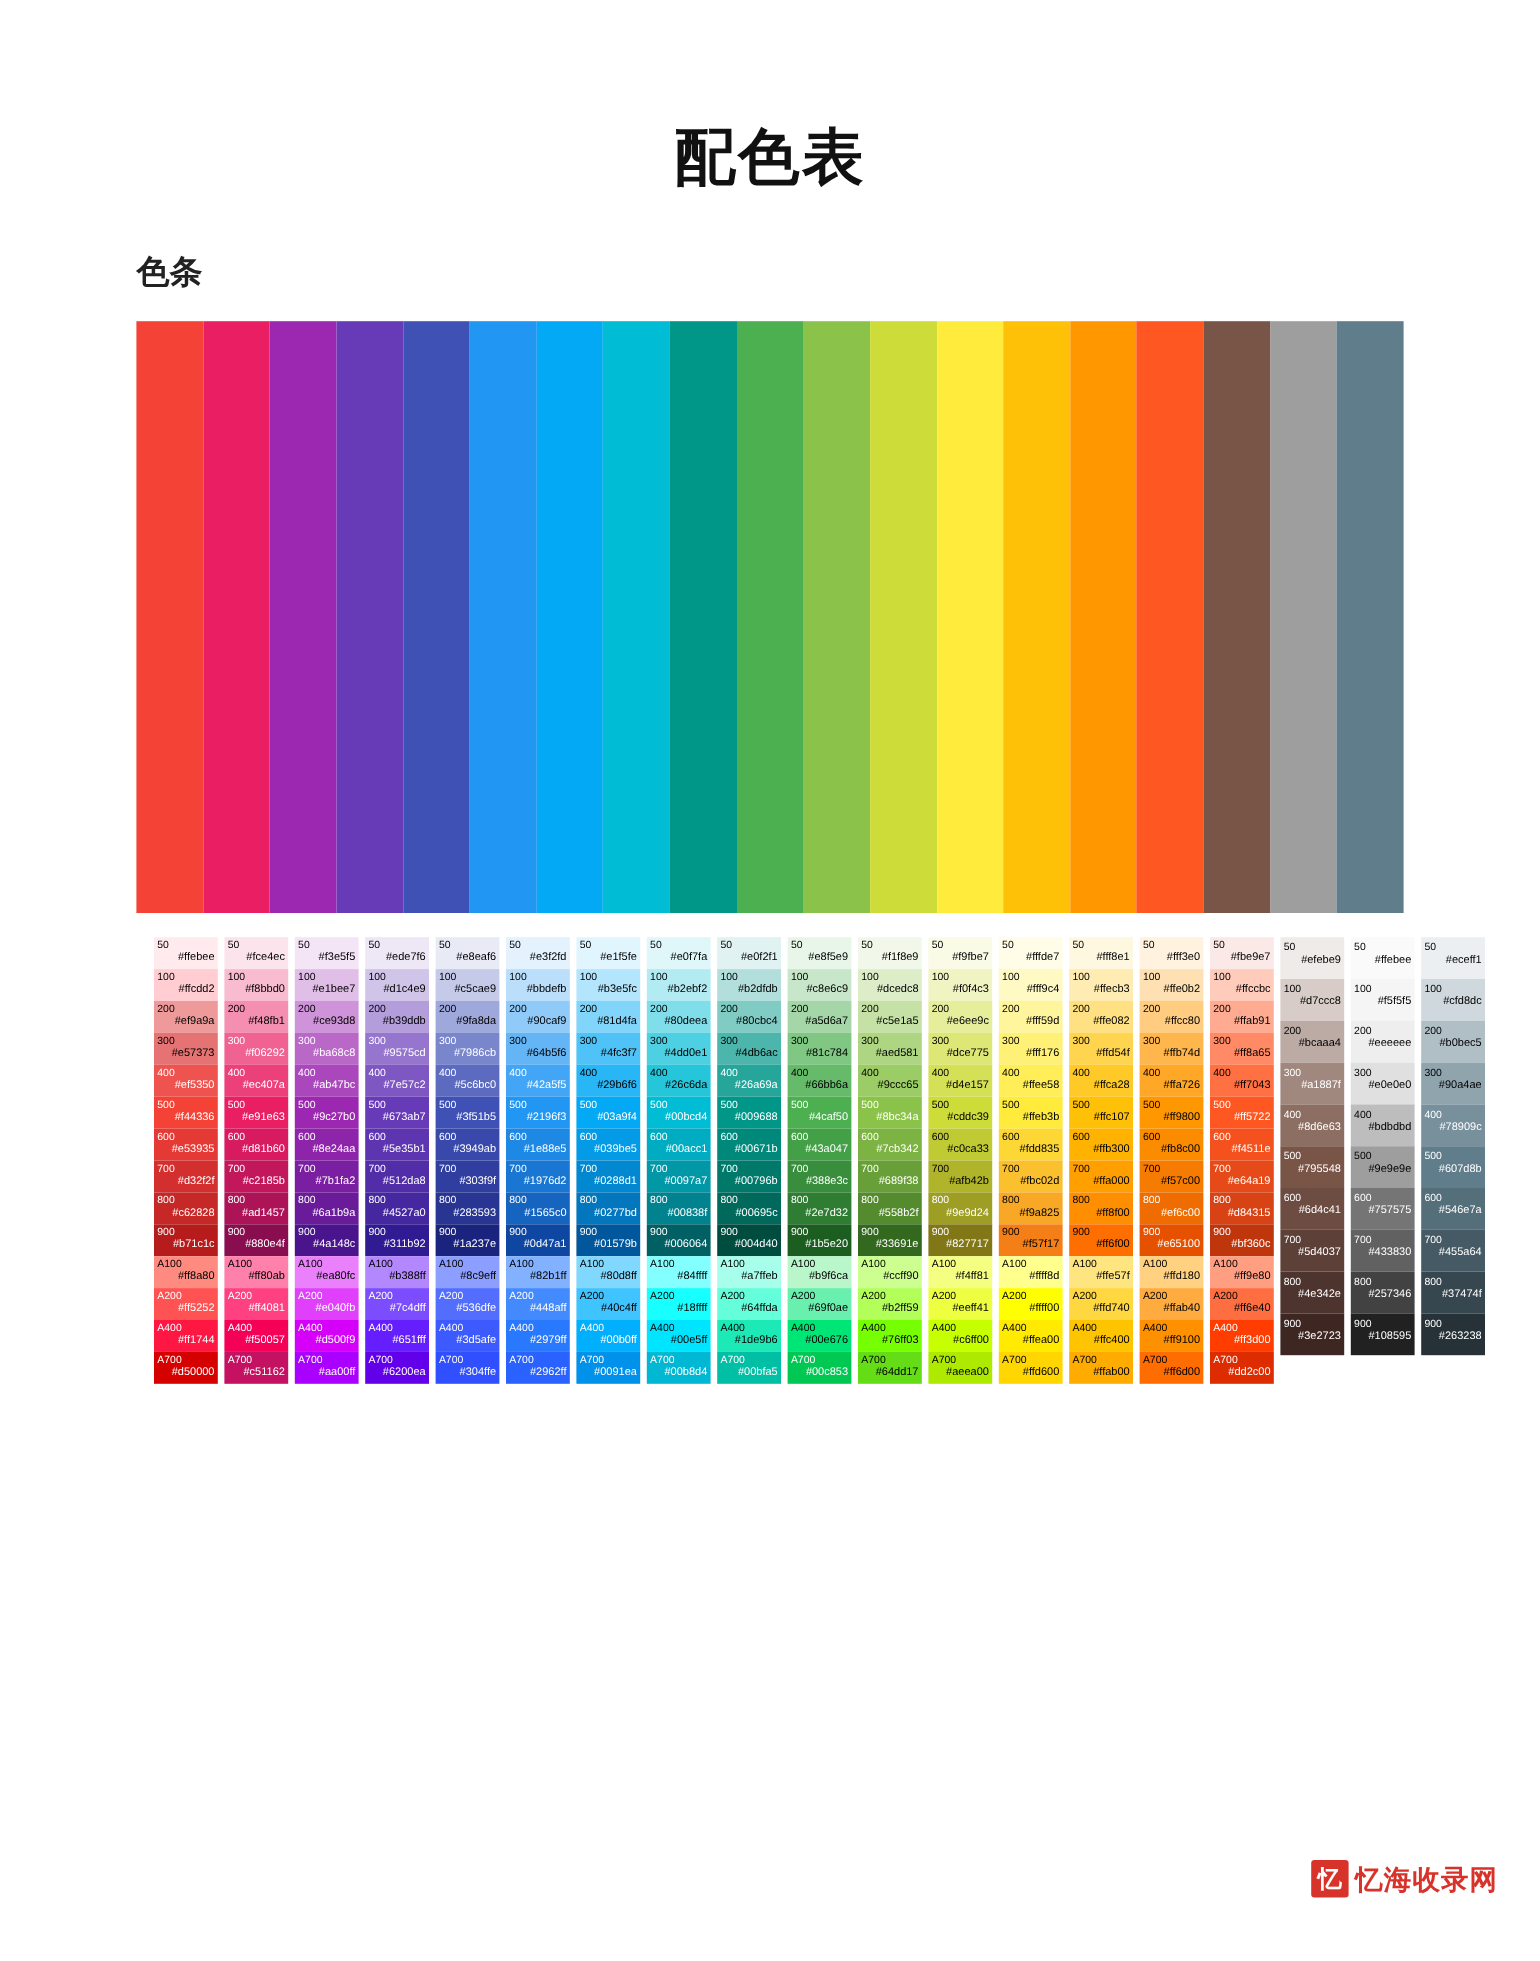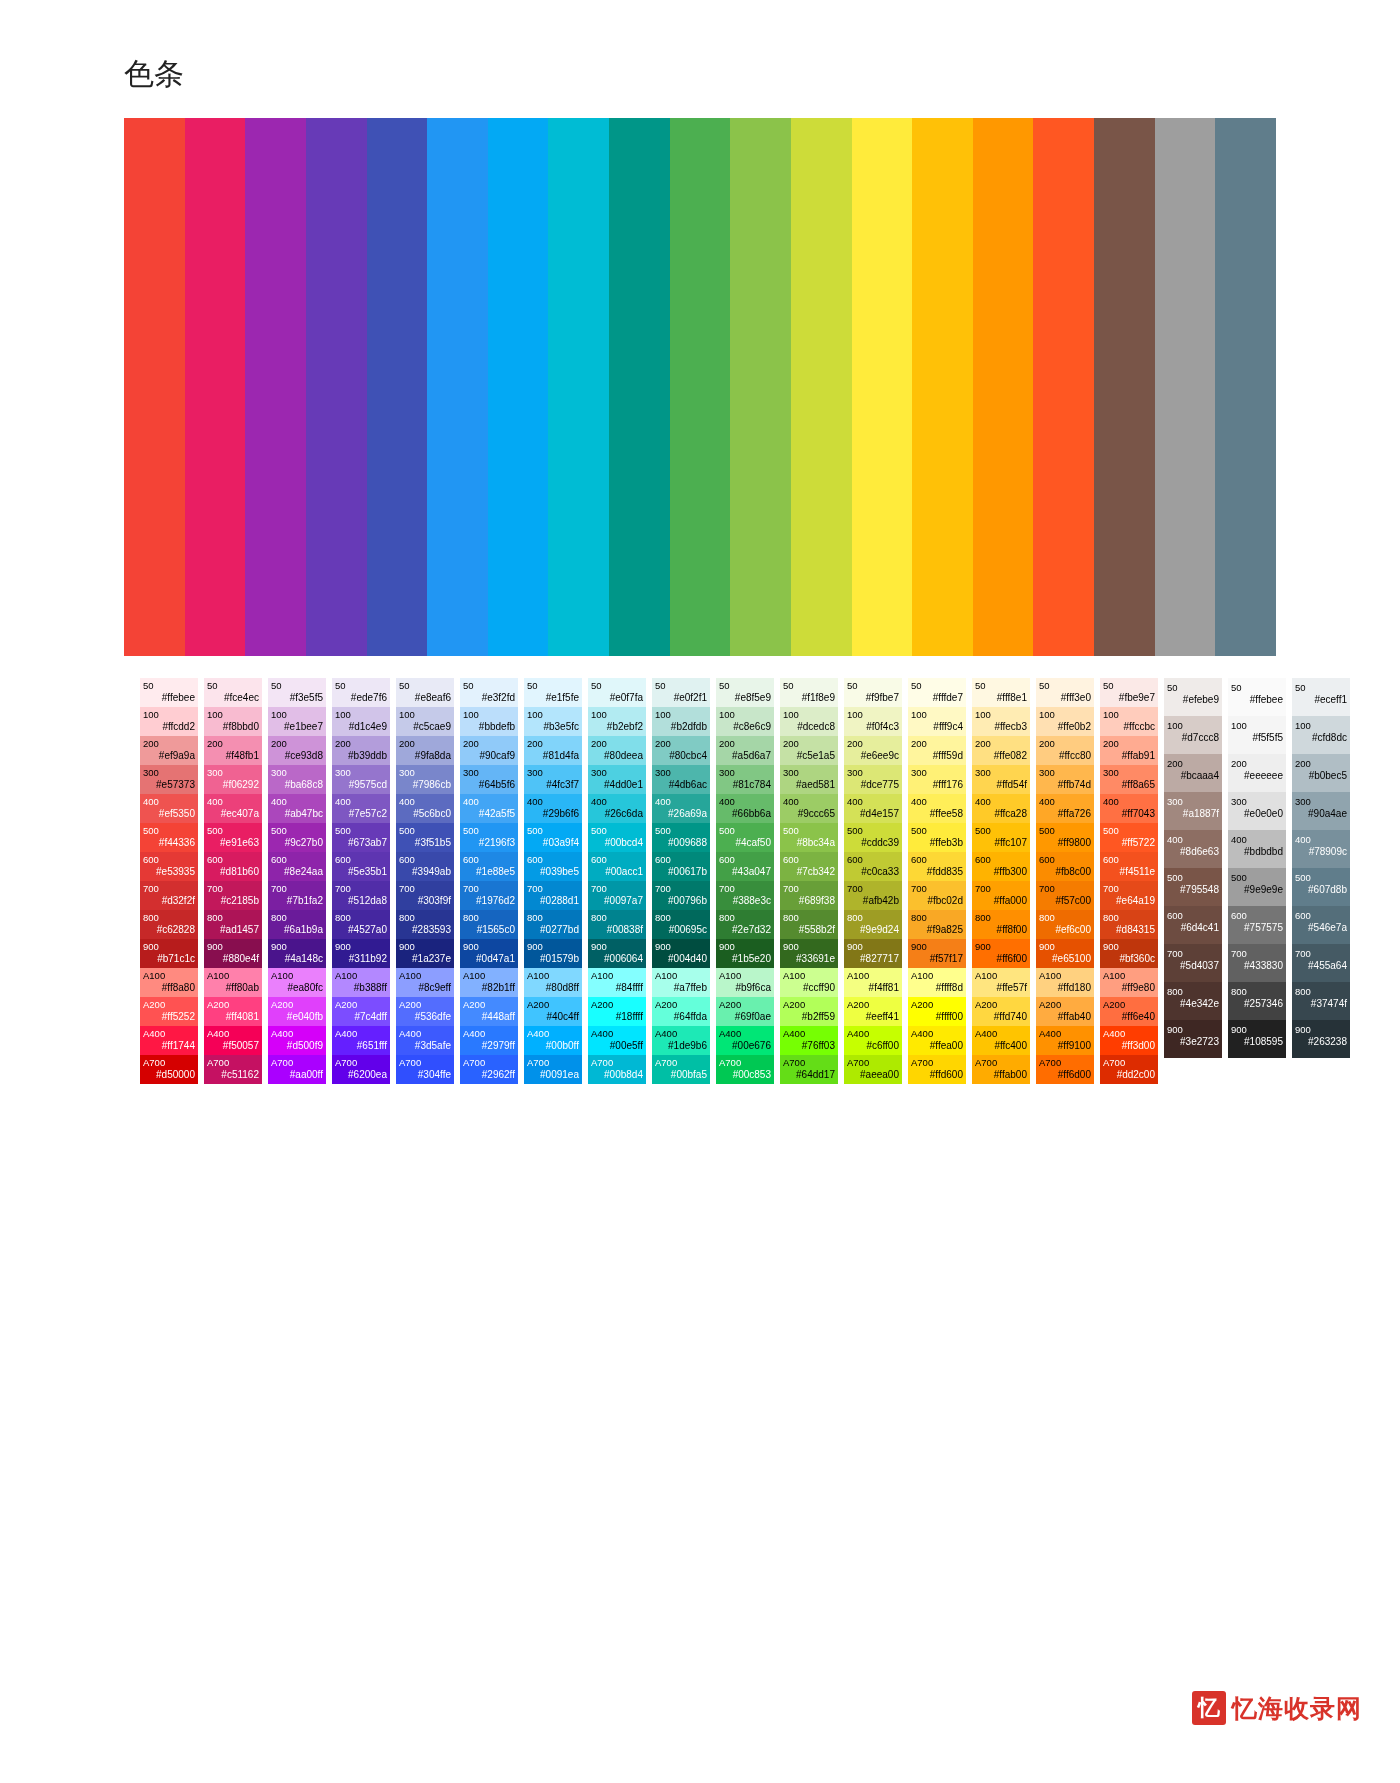--- a/index.html
+++ b/index.html
@@ -38,21 +38,21 @@
   
   .section-heading {
     font-size: 30px;
     font-weight: normal;
     color: #222222;
     margin: 0;
     padding-left: 124px;
     line-height: 1.2;
   }
 
-  #section-bars-heading { padding-top: 56px; }
+  #section-bars-heading { padding-top: 56px; font-weight: bold; }
   #section-detail-heading { padding-top: 52px; }
 
   
   .color-bar-strip {
     display: flex;
     margin: 26px 0 0 124px;
     width: 1152px;
     height: 538px;
   }
   .color-bar {
@@ -120,20 +120,21 @@
     font-size: 25px;
     font-weight: bold;
     letter-spacing: 1px;
   }
 </style>
 </head>
 <body>
 
 <div class="page">
 
+  <h1 class="page-title">配色表</h1>
 
   <h2 class="section-heading" id="section-bars-heading">色条</h2>
 
   <div class="color-bar-strip">
       <div class="color-bar" title="#f44336" style="background: rgb(244, 67, 54);"></div>
       <div class="color-bar" title="#e91e63" style="background: rgb(233, 30, 99);"></div>
       <div class="color-bar" title="#9c27b0" style="background: rgb(156, 39, 176);"></div>
       <div class="color-bar" title="#673ab7" style="background: rgb(103, 58, 183);"></div>
       <div class="color-bar" title="#3f51b5" style="background: rgb(63, 81, 181);"></div>
       <div class="color-bar" title="#2196f3" style="background: rgb(33, 150, 243);"></div>
@@ -638,21 +639,21 @@
         <div class="swatch" style="background: rgb(38, 166, 154); color: rgb(255, 255, 255);">
           <span class="tone">400</span>
           <span class="hex">#26a69a</span>
         </div>
         <div class="swatch" style="background: rgb(0, 150, 136); color: rgb(255, 255, 255);">
           <span class="tone">500</span>
           <span class="hex">#009688</span>
         </div>
         <div class="swatch" style="background: rgb(0, 137, 123); color: rgb(255, 255, 255);">
           <span class="tone">600</span>
-          <span class="hex">#00617b</span>
+          <span class="hex">#00671b</span>
         </div>
         <div class="swatch" style="background: rgb(0, 121, 107); color: rgb(255, 255, 255);">
           <span class="tone">700</span>
           <span class="hex">#00796b</span>
         </div>
         <div class="swatch" style="background: rgb(0, 105, 92); color: rgb(255, 255, 255);">
           <span class="tone">800</span>
           <span class="hex">#00695c</span>
         </div>
         <div class="swatch" style="background: rgb(0, 77, 64); color: rgb(255, 255, 255);">

